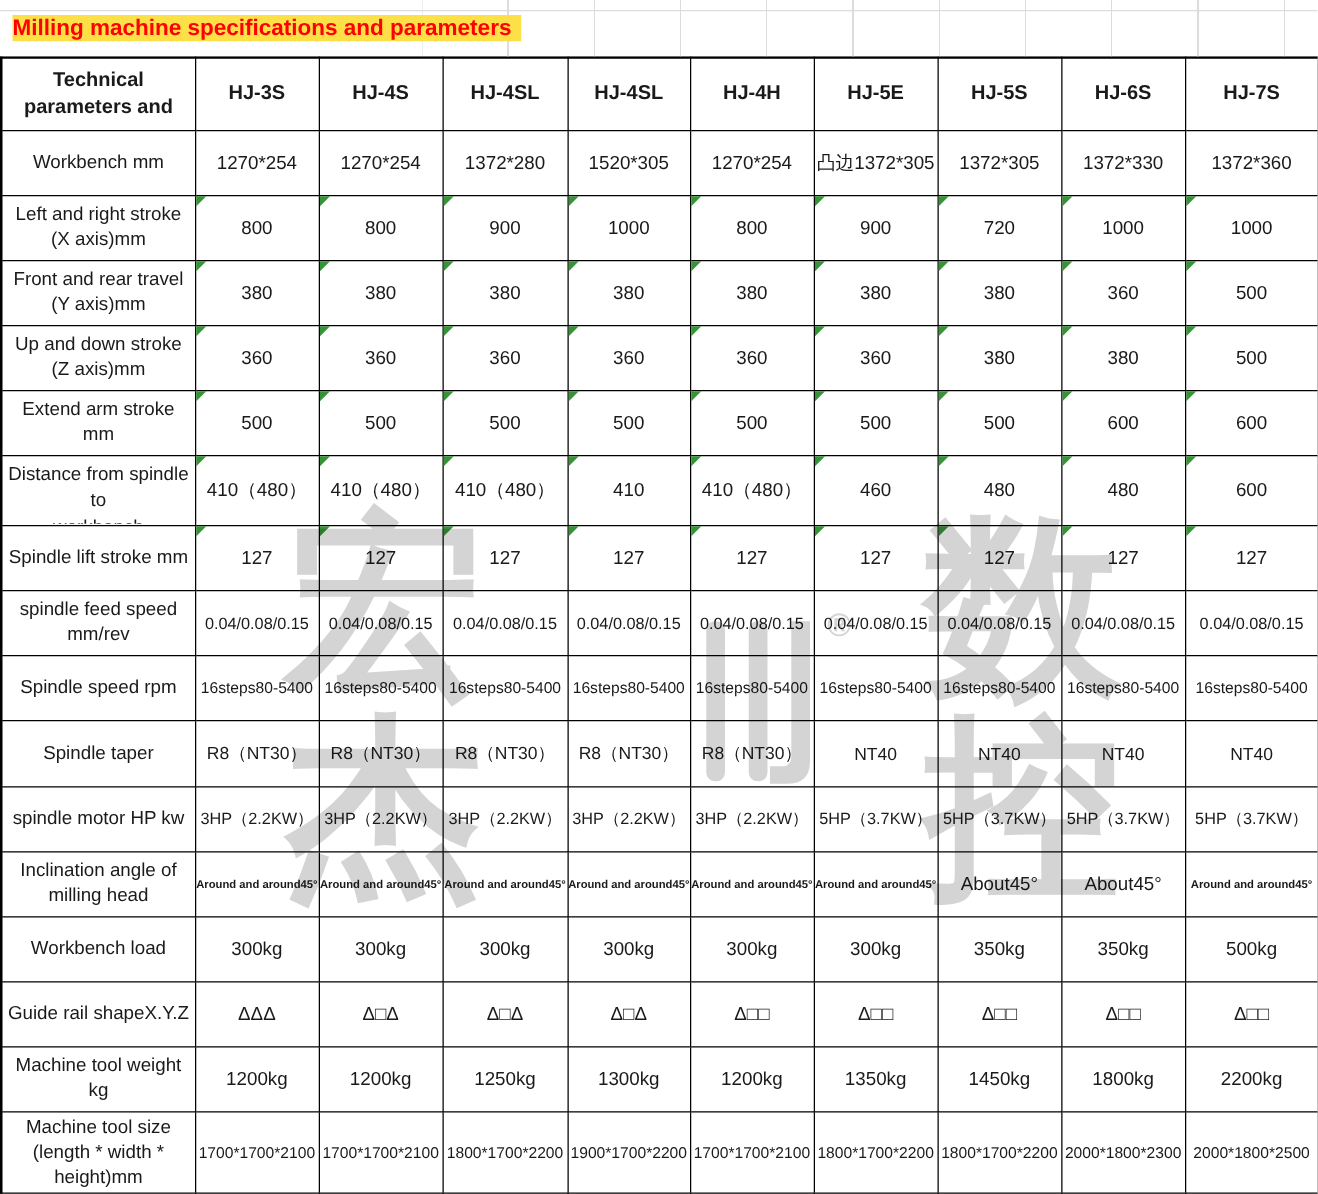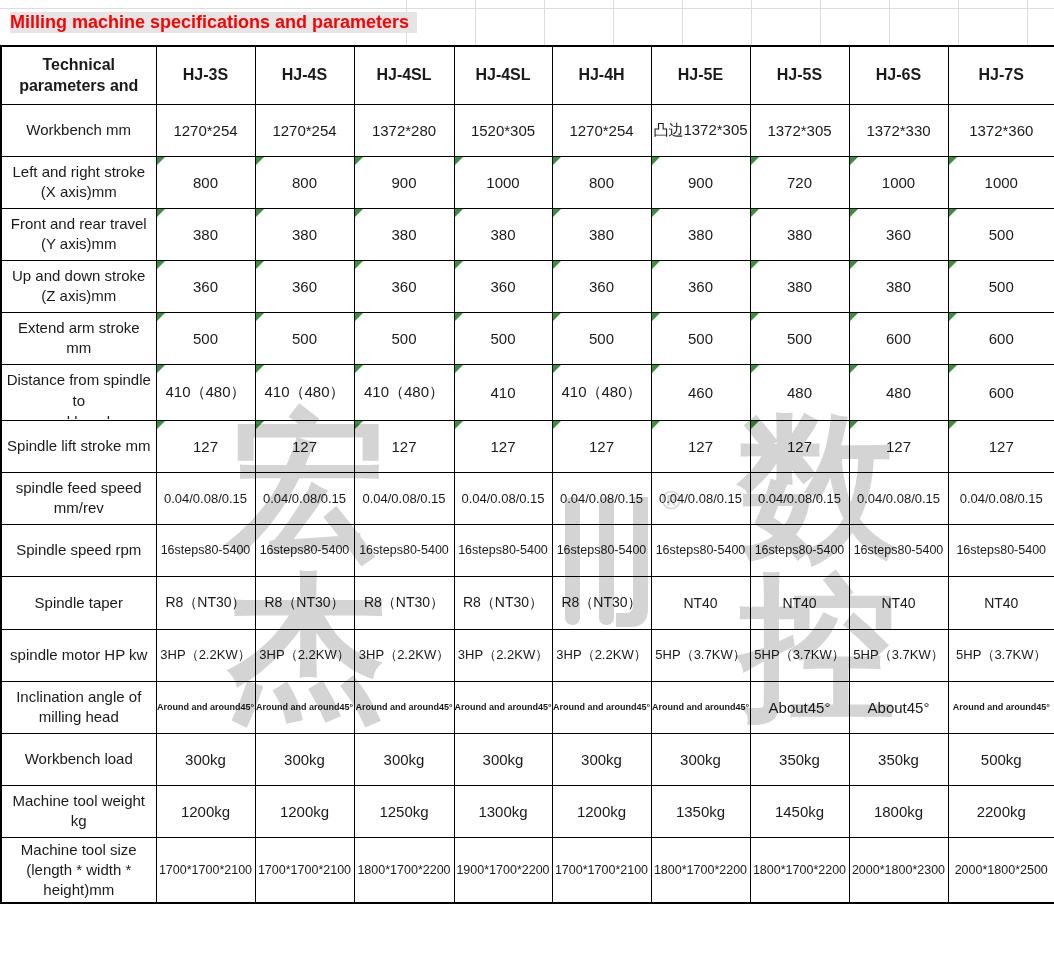--- a/index.html
+++ b/index.html
@@ -5,21 +5,21 @@
   html,body{margin:0;padding:0;}
   body{
     width:1054px;height:955px;background:#ffffff;position:relative;
     font-family:"Liberation Sans", sans-serif;color:#1a1a1a;overflow:hidden;
   }
   
   .title-strip{position:relative;height:45px;background:#fff;}
   .grid-h{position:absolute;left:0;top:8px;width:1054px;height:1px;background:#dcdcdc;}
   .grid-v{position:absolute;left:338px;top:0;width:716px;height:45px;
     background:repeating-linear-gradient(to right, transparent 0 68px, #dcdcdc 68px 69px);}
-  .page-title{position:absolute;left:10px;top:12px;font-size:18px;font-weight:bold;color:#ff0000;background:#e5e5e5;padding-right:8px;white-space:nowrap;}
+  .page-title{position:absolute;left:10px;top:12px;font-size:18px;font-weight:bold;color:#ff0000;background:#fde047;padding-right:8px;white-space:nowrap;}
   
   table{border-collapse:collapse;table-layout:fixed;width:1054px;border:2px solid #000;}
   th,td{border:1px solid #000;text-align:center;vertical-align:middle;padding:0;position:relative;white-space:nowrap;font-size:15px;}
   th{font-weight:bold;font-size:16px;}
   .param-head{font-size:16px;white-space:normal;line-height:21px;}
   td.rowlabel{white-space:normal;font-size:15px;line-height:20px;padding:1px 2px;}
   .lblwrap{overflow:hidden;}
   .clip3{height:50px;line-height:21px;padding-top:3px;}
   .clip3 span{display:block;}
   .fs14{font-size:14px;}
@@ -254,20 +254,34 @@
         <td>300kg</td>
         <td>300kg</td>
         <td>300kg</td>
         <td>300kg</td>
         <td>350kg</td>
         <td>350kg</td>
         <td>500kg</td>
       </tr>
       <tr style="height: 52px;">
         <td class="rowlabel">
+          <div class="lblwrap"><span>Guide rail shapeX.Y.Z</span></div>
+        </td>
+        <td>ΔΔΔ</td>
+        <td>Δ□Δ</td>
+        <td>Δ□Δ</td>
+        <td>Δ□Δ</td>
+        <td>Δ□□</td>
+        <td>Δ□□</td>
+        <td>Δ□□</td>
+        <td>Δ□□</td>
+        <td>Δ□□</td>
+      </tr>
+      <tr style="height: 52px;">
+        <td class="rowlabel">
           <div class="lblwrap"><span>Machine tool weight kg</span></div>
         </td>
         <td>1200kg</td>
         <td>1200kg</td>
         <td>1250kg</td>
         <td>1300kg</td>
         <td>1200kg</td>
         <td>1350kg</td>
         <td>1450kg</td>
         <td>1800kg</td>

